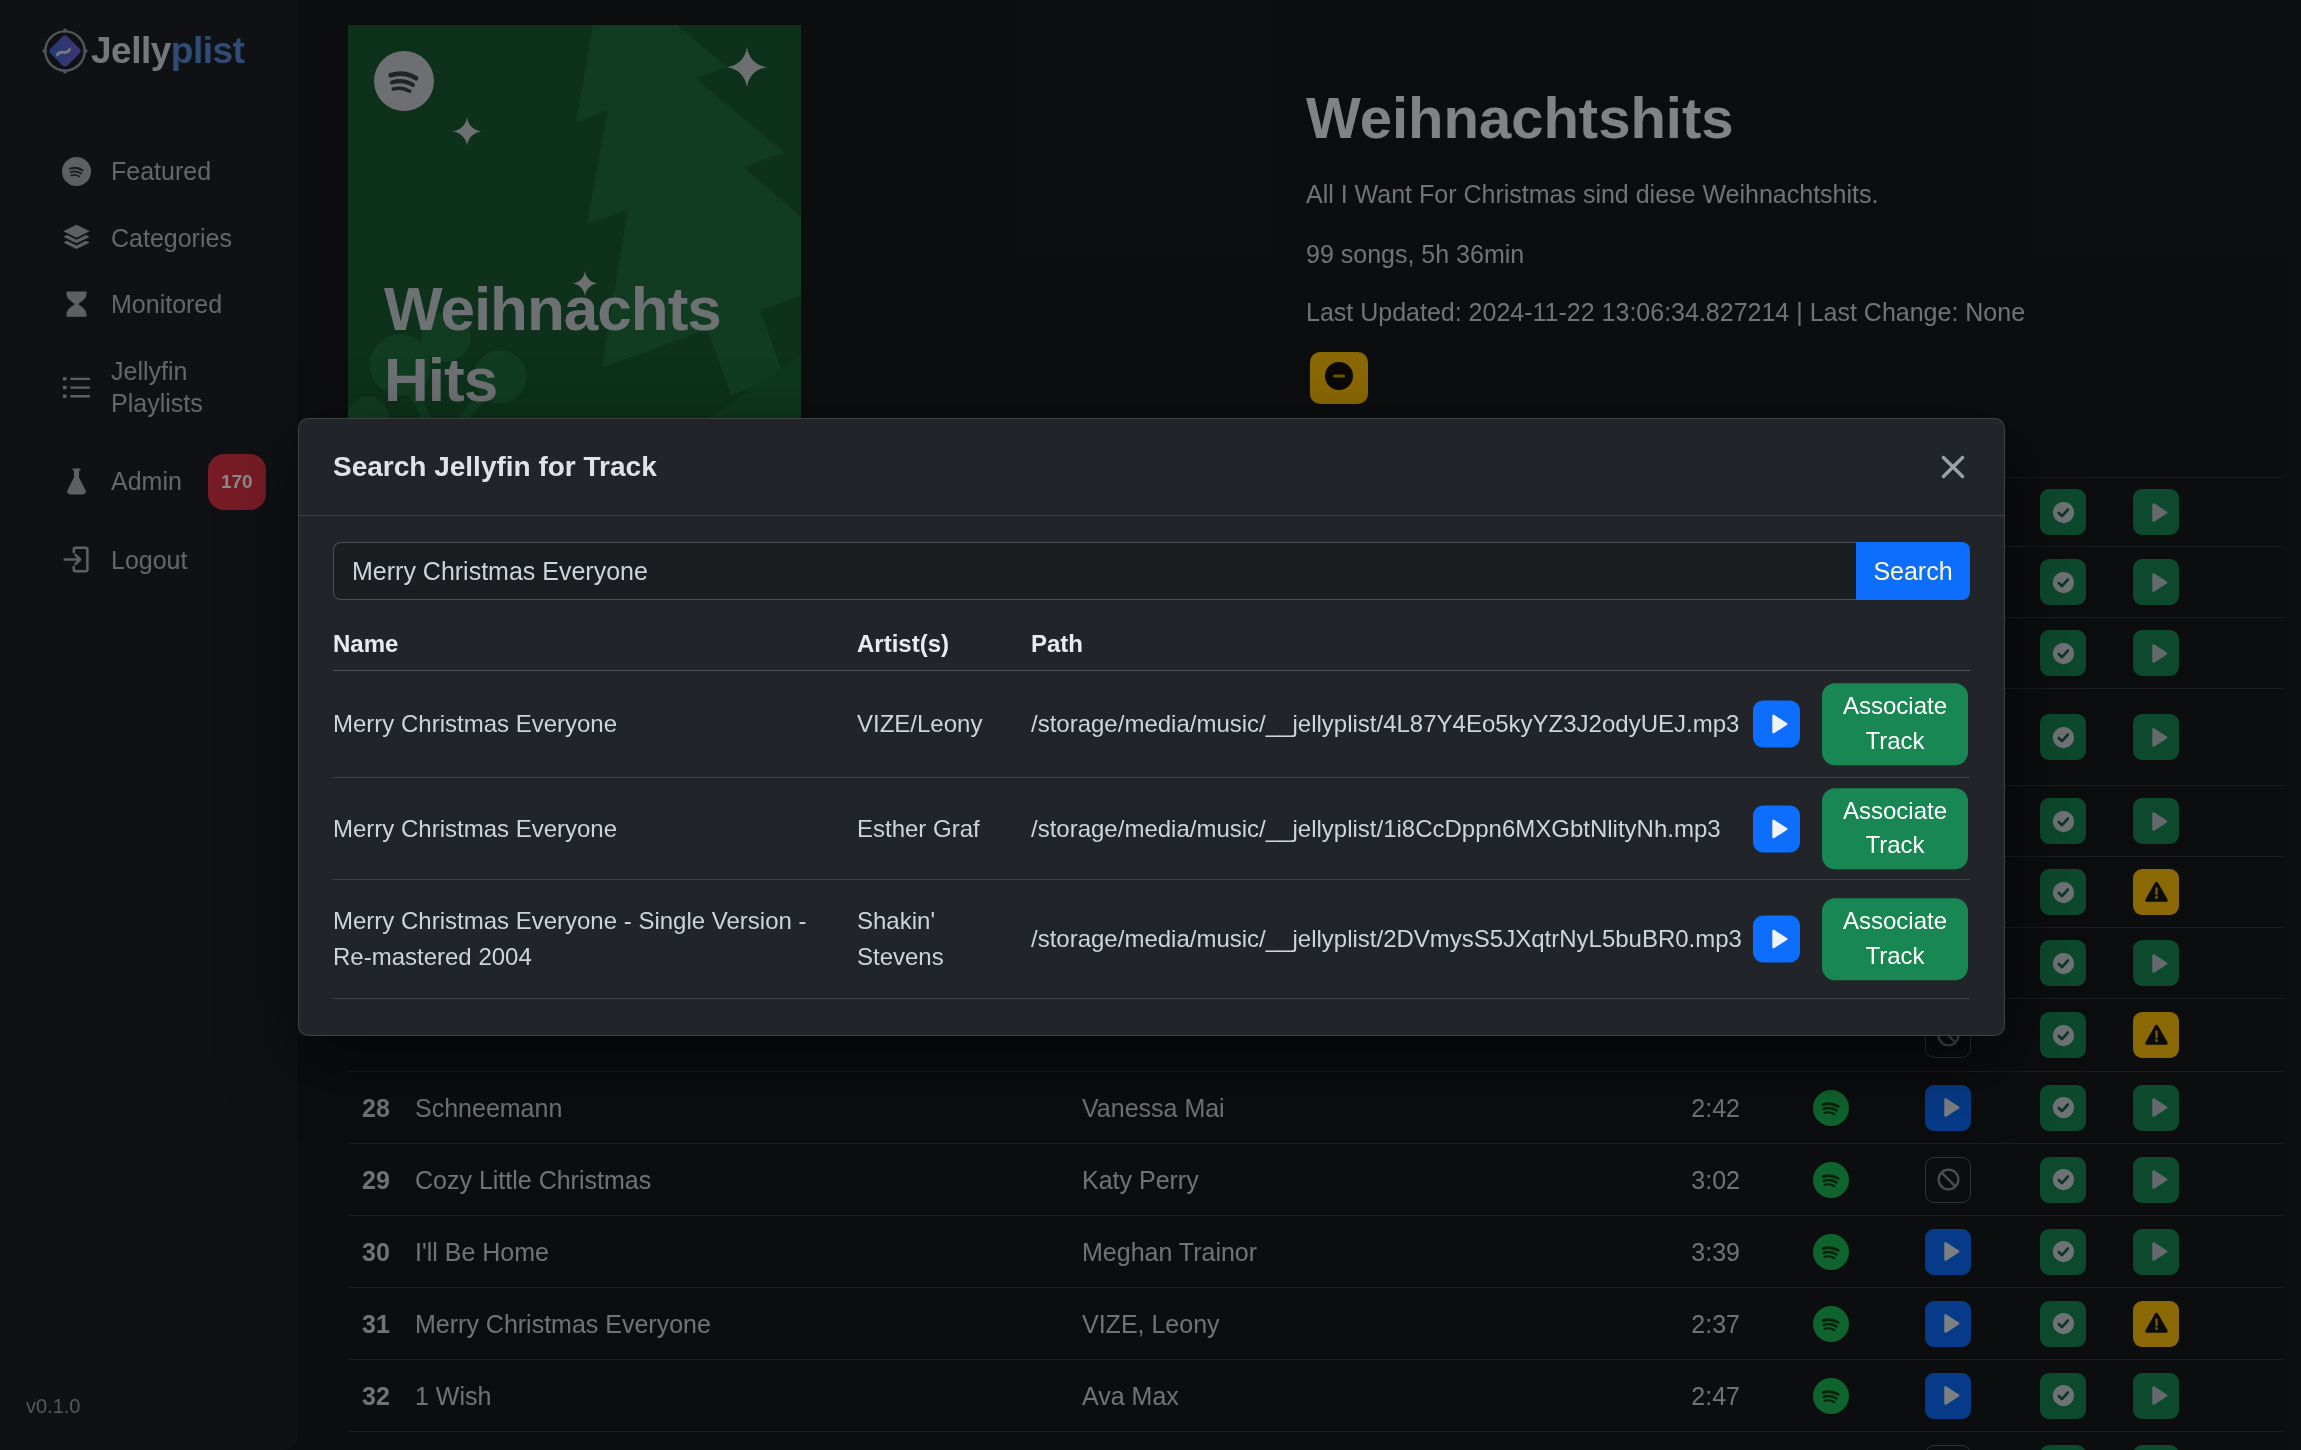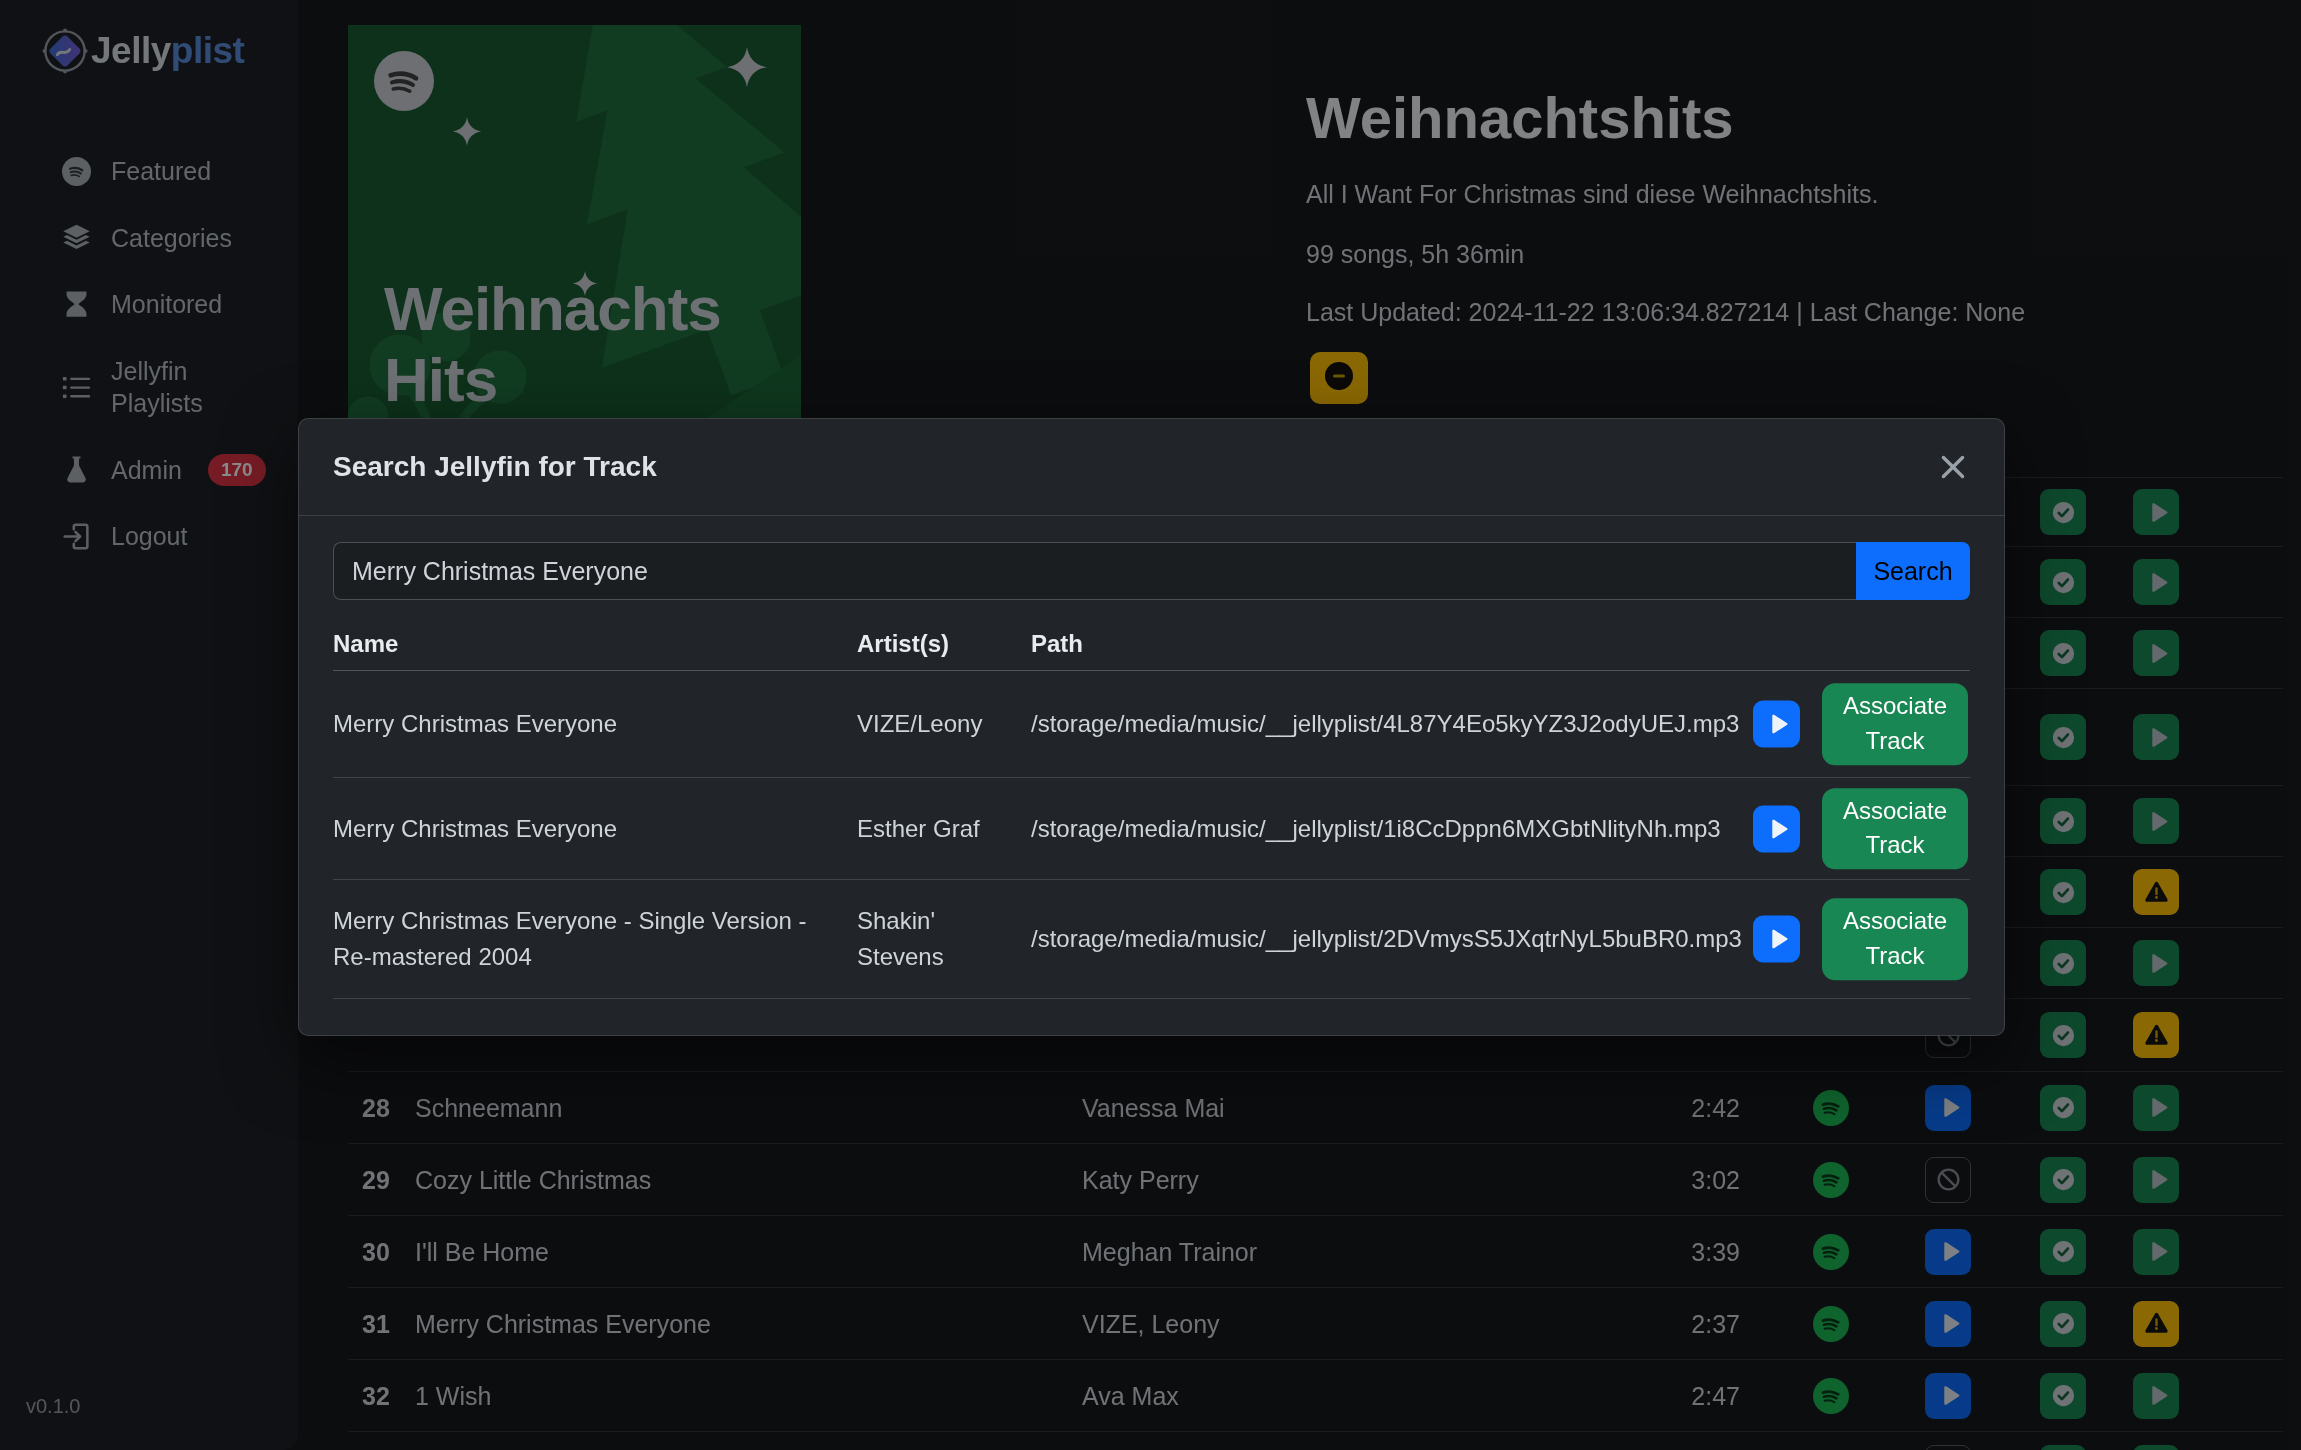--- a/index.html
+++ b/index.html
@@ -10,21 +10,21 @@
   .brand{position:absolute;left:42px;top:28px;display:flex;align-items:center;gap:3px;}
   .brand-icon{width:46px;height:46px;display:inline-block;}
   .brand-icon svg{width:100%;height:100%;}
   .brand-text{font-size:37px;font-weight:700;color:#d9dee3;letter-spacing:-0.5px;}
   .brand-text .plist{color:#5a8ddb;}
   .nav{position:absolute;left:0;top:138px;width:298px;}
   .nav-item{display:flex;align-items:center;gap:20px;padding:17px 14px 17px 62px;color:#b7bec5;font-size:25px;cursor:pointer;}
   .nav-icon{width:29px;height:29px;flex:none;color:#aab1b8;}
   .nav-icon svg{width:100%;height:100%;}
   .nav-label{line-height:1.3;max-width:132px;}
-  .nav-badge{background:#dc3545;color:#fff;font-size:19px;font-weight:700;padding:5px 13px;border-radius:16px;margin-left:6px;}
+  .nav-badge{background:#dc3545;color:#fff;font-size:19px;font-weight:700;padding:17px 13px;border-radius:16px;margin-left:6px;}
   .version{position:absolute;left:26px;bottom:32px;color:#9aa1a8;font-size:20px;}
 
   
   .content{position:absolute;left:298px;top:0;width:2003px;height:1450px;}
   .cover{position:absolute;left:50px;top:25px;width:453px;height:453px;background:#195c31;overflow:hidden;}
   .cover svg.art{position:absolute;left:0;top:0;}
   .cover-spotify{position:absolute;left:26px;top:26px;width:60px;height:60px;color:#c9ced3;}
   .cover-spotify svg{width:100%;height:100%;}
   .sparkle{position:absolute;color:#c9ced3;}
   .sparkle svg{width:100%;height:100%;display:block;}
@@ -61,21 +61,21 @@
   
   .backdrop{position:absolute;inset:0;background:rgba(0,0,0,0.46);z-index:6;}
   .modal{position:absolute;left:298px;top:418px;width:1707px;height:618px;background:#212529;border:1px solid rgba(255,255,255,0.13);border-radius:10px;box-shadow:0 24px 70px rgba(0,0,0,0.55);z-index:10;box-sizing:border-box;}
   .m-head{height:96px;border-bottom:1px solid rgba(255,255,255,0.12);display:flex;align-items:center;padding:0 34px;}
   .m-title{flex:1;font-size:28px;font-weight:700;color:#dfe3e7;}
   .m-close{width:34px;height:34px;color:#9aa1a8;cursor:pointer;}
   .m-close svg{width:100%;height:100%;}
   .m-body{padding:26px 34px 0 34px;}
   .m-search{display:flex;}
   .m-input{flex:1;height:56px;background:#1b1e21;border:1px solid #4a5056;border-right:none;border-radius:8px 0 0 8px;color:#ced4da;font-size:25px;padding:0 18px;outline:none;font-family:"Liberation Sans",sans-serif;}
-  .m-search-btn{width:114px;height:58px;background:#0d6efd;color:#000000;font-size:25px;border:none;border-radius:0 8px 8px 0;cursor:pointer;font-family:"Liberation Sans",sans-serif;}
+  .m-search-btn{width:114px;height:58px;background:#0d6efd;color:#fef9c3;font-size:25px;border:none;border-radius:0 8px 8px 0;cursor:pointer;font-family:"Liberation Sans",sans-serif;}
   .m-table{margin-top:28px;position:relative;}
   .m-th-row{position:relative;height:42px;border-bottom:1px solid rgba(255,255,255,0.22);}
   .m-th{position:absolute;top:2px;font-size:24px;font-weight:700;color:#e9ecef;}
   .th-name{left:0;}
   .th-artist{left:524px;}
   .th-path{left:698px;}
   .m-row{position:relative;border-bottom:1px solid rgba(255,255,255,0.14);}
   .m-cell{position:absolute;top:50%;transform:translateY(-50%);font-size:24px;color:#ced4da;line-height:1.5;}
   .mc-name{left:0;width:515px;}
   .mc-artist{left:524px;width:160px;}

